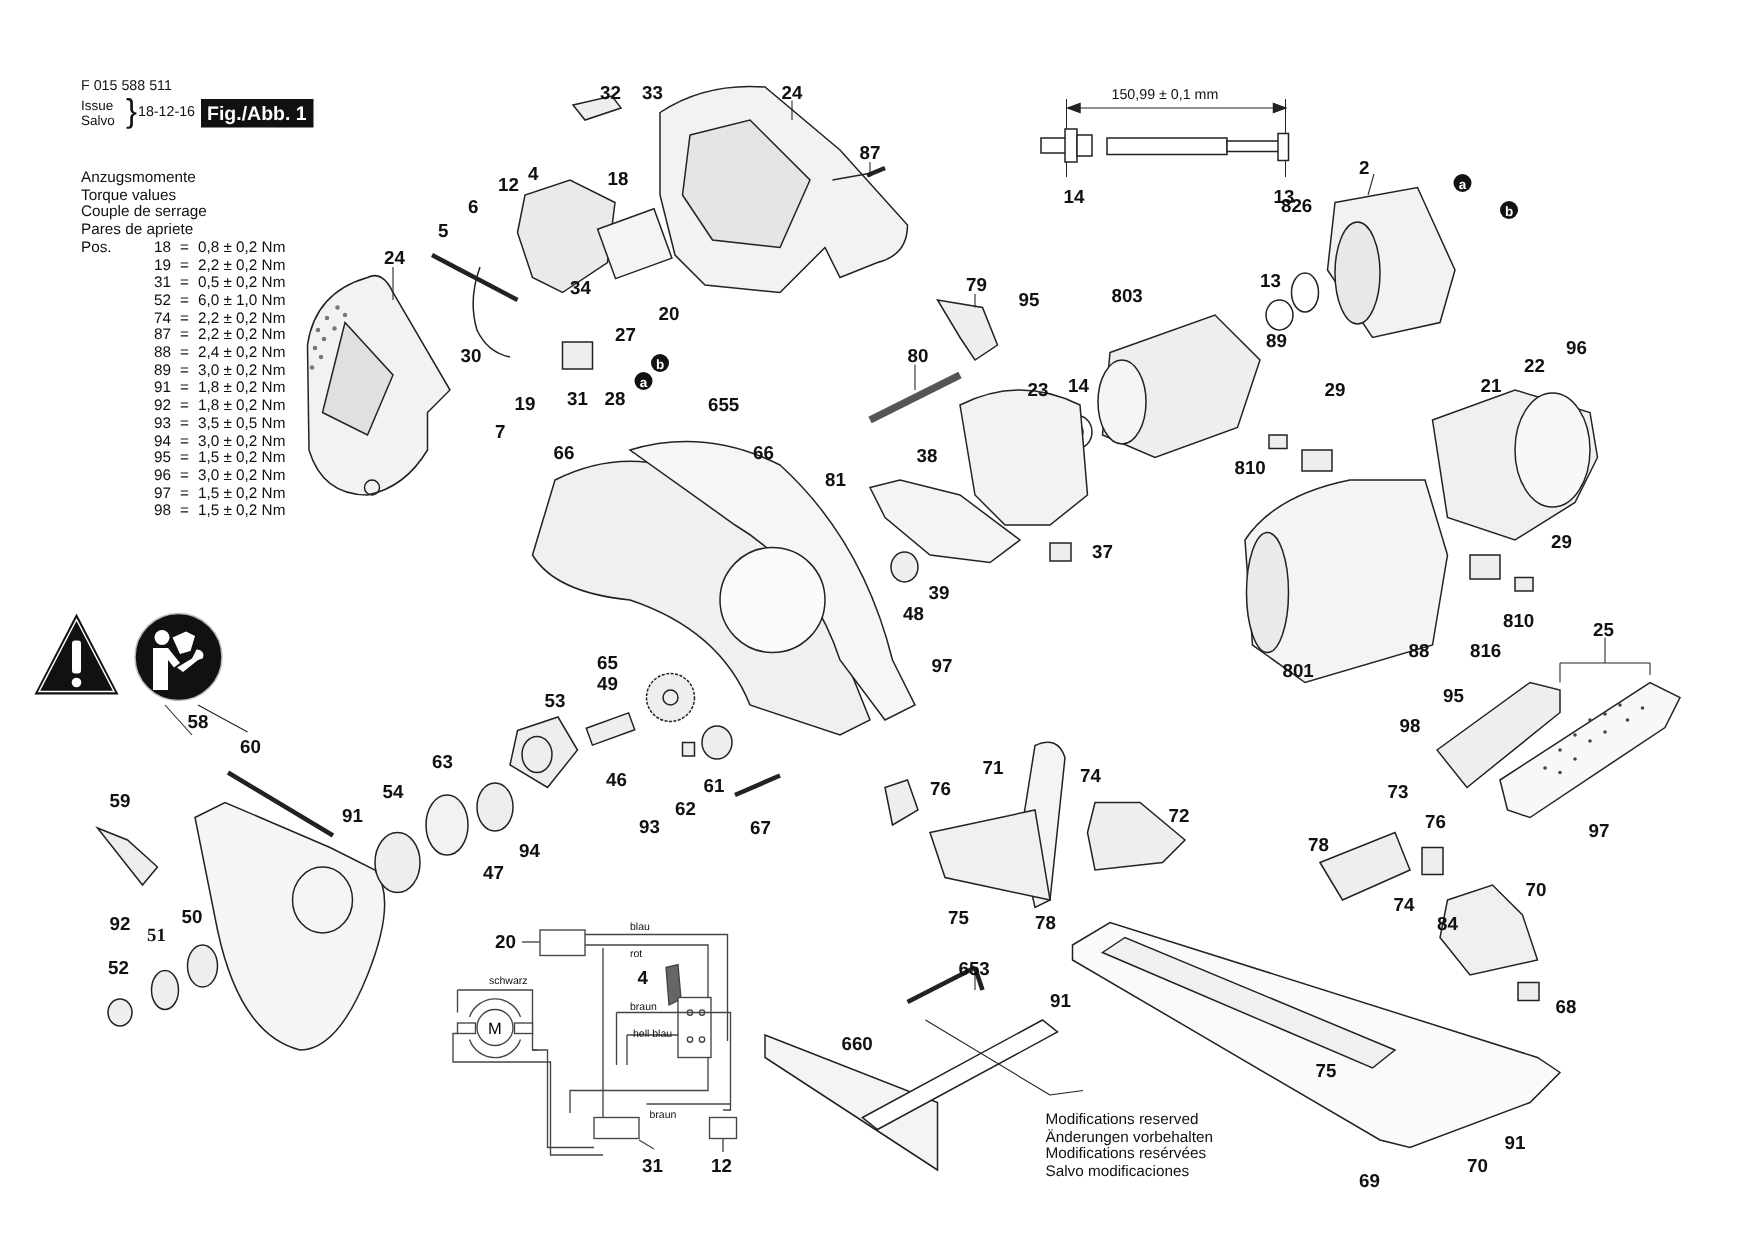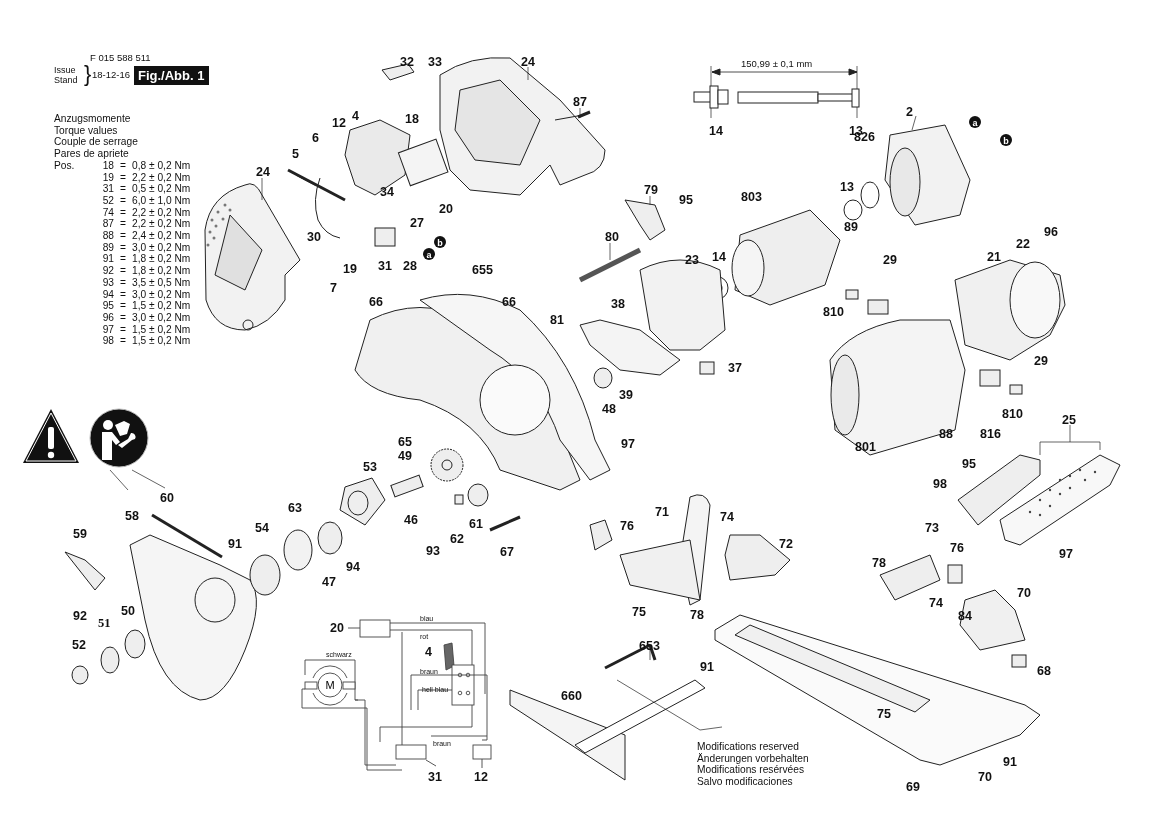--- a/index.html
+++ b/index.html
@@ -1,19 +1,19 @@
 <!DOCTYPE html>
 <html><head>
 <meta charset="utf-8">
 <style>
   html, body { margin: 0; padding: 0; background: #ffffff; }
   body { width: 1169px; height: 826px; position: relative; overflow: hidden;
          font-family: "Liberation Sans", sans-serif; color: #111; }
   .abs { position: absolute; }
-  .hdr-part { left: 54px; top: 52px; font-size: 9.5px; margin-left: 36px; }
+  .hdr-part { left: 54px; top: 52px; font-size: 9.5px; }
   .hdr-issue { left: 54px; top: 65px; font-size: 9px; line-height: 10px; }
   .hdr-brace { left: 84px; top: 63px; font-size: 22px; line-height: 22px; font-weight: 300; }
   .hdr-date { left: 92px; top: 69px; font-size: 9.5px; }
   .fig-box { left: 134px; top: 66px; background: #111; color: #fff; font-weight: bold;
              font-size: 13px; padding: 2px 5px 2px 4px; }
   .torque { left: 54px; top: 113px; font-size: 10.2px; line-height: 11.7px; }
   .torque .row { display: flex; }
   .torque .pos { width: 38px; }
   .torque .num { width: 22px; text-align: right; }
   .torque .eq { width: 18px; text-align: center; }
@@ -23,21 +23,21 @@
   svg.diagram { position: absolute; left: 0; top: 0; }
   .dim-text { font-size: 9.5px; }
   .motor-M { font-size: 11px; }
 </style>
 </head>
 <body>
 
 <div class="abs hdr-part">F 015 588 511</div>
 <div class="abs hdr-issue">
   <div>Issue</div>
-  <div>Stand</div>
+  <div>Salvo</div>
 </div>
 <div class="abs hdr-brace">}</div>
 <div class="abs hdr-date">18-12-16</div>
 <div class="abs fig-box">Fig./Abb. 1</div>
 
 <div class="abs torque">
   <div>Anzugsmomente</div>
   <div>Torque values</div>
   <div>Couple de serrage</div>
   <div>Pares de apriete</div>
@@ -490,21 +490,21 @@
     <div class="callout" style="left: 1017px; top: 586px;">70</div>
     <div class="callout" style="left: 958px; top: 609px;">84</div>
     <div class="callout" style="left: 1037px; top: 664px;">68</div>
     <div class="callout" style="left: 639px; top: 639px;">653</div>
     <div class="callout" style="left: 700px; top: 660px;">91</div>
     <div class="callout" style="left: 561px; top: 689px;">660</div>
     <div class="callout" style="left: 877px; top: 707px;">75</div>
     <div class="callout" style="left: 1003px; top: 755px;">91</div>
     <div class="callout" style="left: 978px; top: 770px;">70</div>
     <div class="callout" style="left: 906px; top: 780px;">69</div>
-    <div class="callout" style="left: 125px; top: 509px;">58</div>
+    <div class="callout" style="left: 125px; top: 474px;">58</div>
     <div class="callout" style="left: 160px; top: 491px;">60</div>
     <div class="callout" style="left: 73px; top: 527px;">59</div>
     <div class="callout" style="left: 228px; top: 537px;">91</div>
     <div class="callout" style="left: 255px; top: 521px;">54</div>
     <div class="callout" style="left: 288px; top: 501px;">63</div>
     <div class="callout" style="left: 346px; top: 560px;">94</div>
     <div class="callout" style="left: 322px; top: 575px;">47</div>
     <div class="callout" style="left: 73px; top: 609px;">92</div>
     <div class="callout" style="left: 121px; top: 604px;">50</div>
     <div class="callout" style="left: 98px; top: 616px; font-family: Liberation Serif, serif;">51</div>

